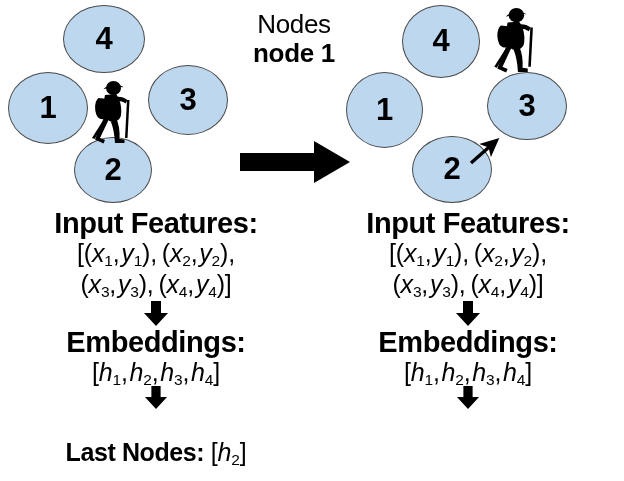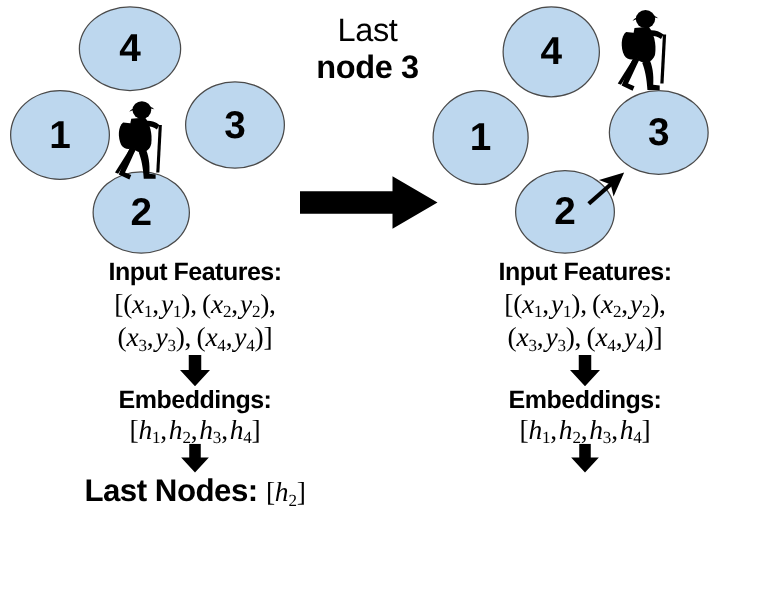--- a/index.html
+++ b/index.html
@@ -96,43 +96,44 @@
     top: 208px;
     width: 312px;
     height: 273px;
     text-align: center;
   }
   .col.left  { left: 0; }
   .col.right { left: 312px; }
 
   .heading {
     font-weight: bold;
-    font-size: 20px;
+    font-size: 29px;
     line-height: 1.08;
     letter-spacing: -0.4px;
   }
   .formula {
-    font-family: Liberation Serif, serif;
-    font-size: 22px;
+    font-family: Liberation Sans, sans-serif;
+    font-size: 25px;
     line-height: 1.14;
     letter-spacing: -0.2px;
   }
   .formula i {
     font-style: italic;
   }
   .formula sub {
     font-size: 0.62em;
     vertical-align: -0.26em;
     font-style: normal;
   }
   .inline-row {
     display: block;
     font-weight: bold;
     font-size: 25px;
     letter-spacing: -0.4px;
+    margin-top: 28px;
   }
   .inline-row .formula {
     display: inline;
     font-weight: normal;
   }
   .downarrow {
     display: block;
     margin: 0 auto;
     height: 26px;
   }
@@ -224,22 +225,22 @@
         <path d="M19 19 C17 27 18 37 22 44 C27 48 34 45 35 39 C36 31 34 23 30 18 Z"></path>
         <path d="M29 21 C33 20 38 21 41.5 24 L39.5 27.5 C36 25 32 24.5 28.5 25.5 Z"></path>
         <path d="M21 23 C23 27.5 25 30 27 32 L24 35 C21 32 19 29 18 25 Z"></path>
         <path d="M30 42 C33 48 34 55 33.5 63 L38.5 63.5 L38.5 67 L29 67 C28.5 58 27 51 25 46 Z"></path>
         <path d="M23 43 C20 49 17 56 14 62 L19 64 L17.5 67.5 L9 63.5 C12.5 55 15.5 47 18.5 41 Z"></path>
       </g>
     </svg>
   </div>
 
   <div class="transition">
-    <div class="tline">Last</div>
-    <div class="tline bold">node 3</div>
+    <div class="tline">Nodes</div>
+    <div class="tline bold">node 1</div>
   </div>
 
   <svg class="big-arrow" viewBox="0 0 114 44" xmlns="http://www.w3.org/2000/svg">
     <path d="M2 13 L76 13 L76 1 L112 22 L76 43 L76 31 L2 31 Z" fill="#000000"></path>
   </svg>
 
   <div class="col left">
 
     <div class="heading">Input Features:</div>
 

